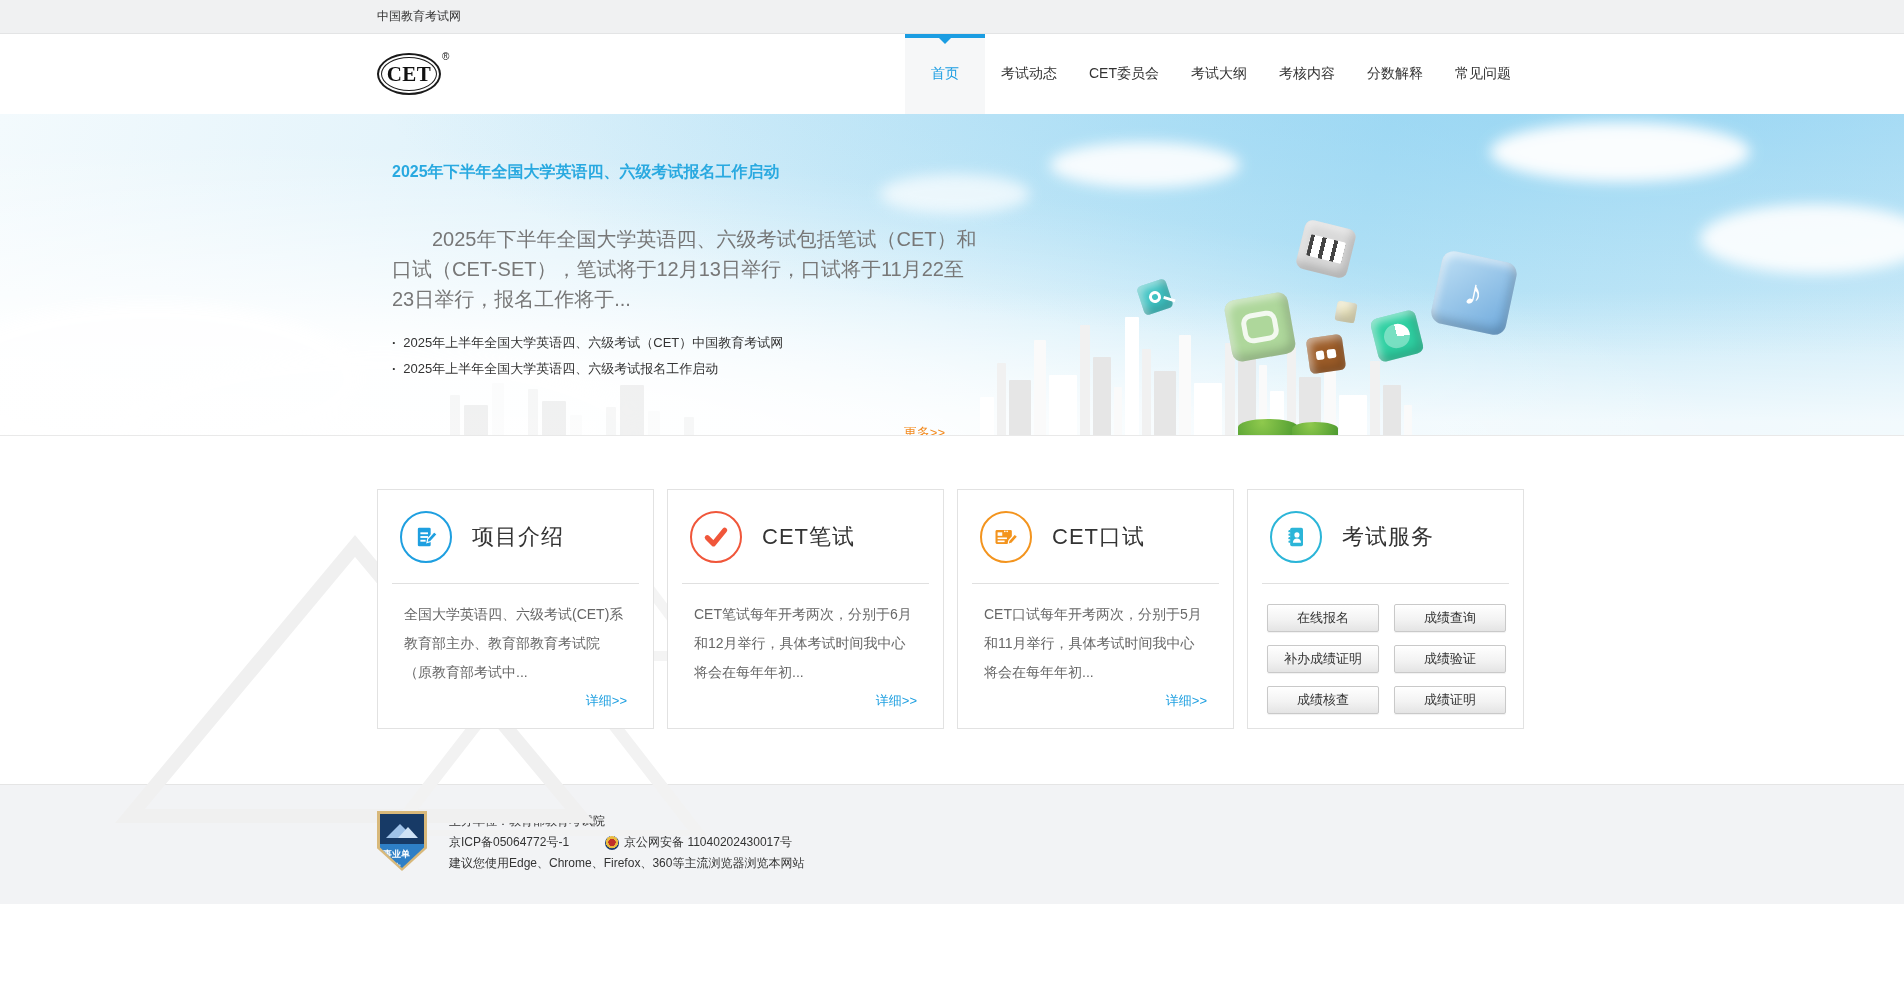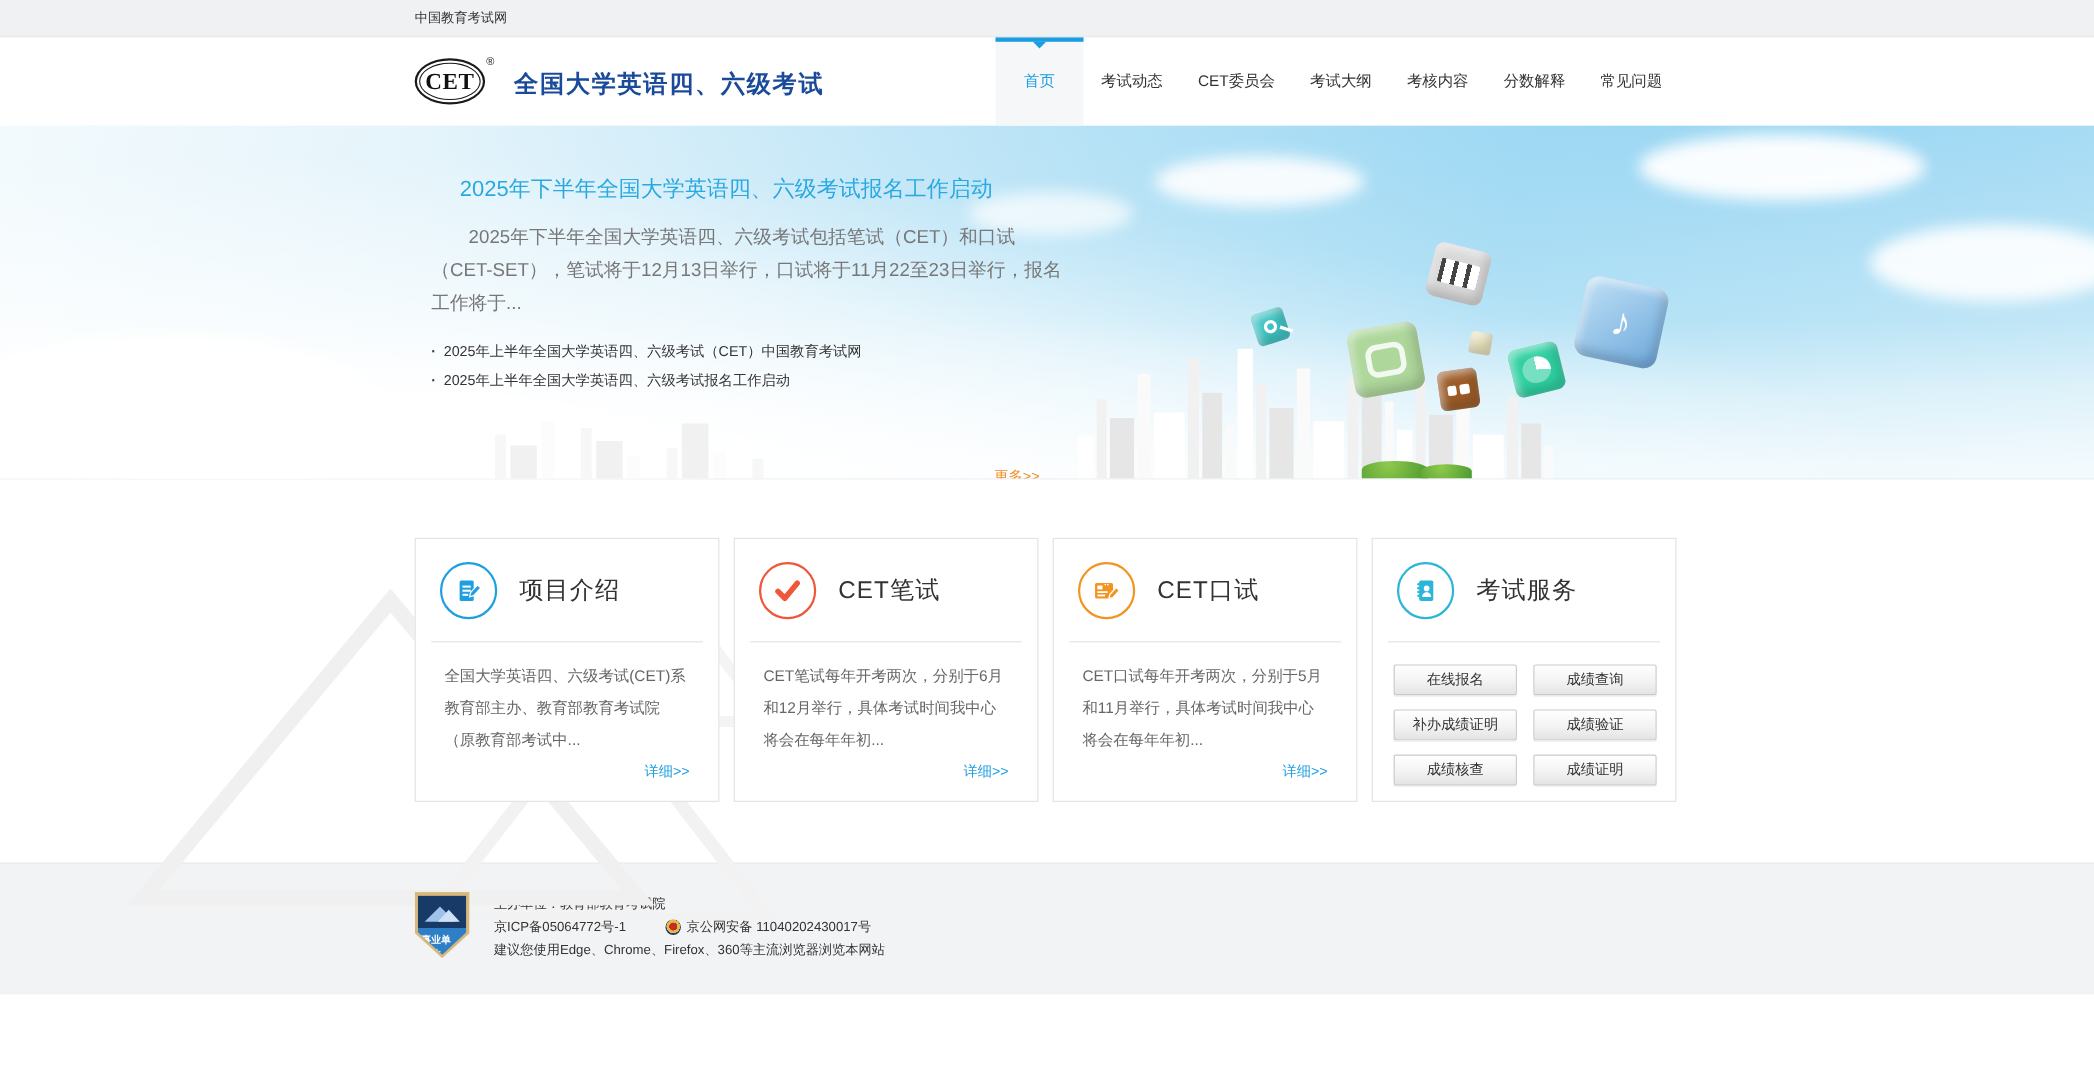--- a/index.html
+++ b/index.html
@@ -34,22 +34,22 @@
   
   .hero { position:relative; height:322px; border-bottom:1px solid #e9e9e9; overflow:hidden;
     background:linear-gradient(105deg,#f3fafd 0%,#ddf1fa 30%,#b9e4f6 70%,#cdebf8 100%); }
   .hero::before { content:""; position:absolute; inset:0;
     background:radial-gradient(ellipse at 88% -10%, rgba(120,200,240,.55), transparent 55%),
                radial-gradient(ellipse at 10% 115%, rgba(255,255,255,.95) 25%, transparent 65%),
                linear-gradient(180deg, transparent 55%, rgba(255,255,255,.75) 96%); }
   .cloud { position:absolute; background:#fff; border-radius:50%; filter:blur(7px); }
   .hero-inner { position:absolute; inset:0; width:1150px; margin:0 auto; left:0; right:0; }
   .hero-text { position:absolute; left:15px; top:38px; width:585px; }
-  .hero-title { font-size:20px; line-height:40px; color:#29a9e0; font-weight:normal; cursor:pointer;margin-left:26px; }
-  .hero-summary { margin-top:9px; font-size:17px; line-height:30px; color:#777; text-indent:2em; }
+  .hero-title { font-size:16px; line-height:40px; color:#29a9e0; font-weight:bold; cursor:pointer; }
+  .hero-summary { margin-top:32px; font-size:20px; line-height:30px; color:#777; text-indent:2em; }
   .hero-news { margin-top:16px; list-style:none; }
   .hero-news li { font-size:13px; color:#333; line-height:26px; cursor:pointer; }
   .hero-news li::before { content:"·"; font-weight:bold; margin-right:7px; color:#333; }
   .hero-more { position:absolute; right:32px; top:272px; font-size:13px; color:#f28a1e; text-decoration:none; cursor:pointer; }
 
   
   .skyline { position:absolute; bottom:0; left:980px; right:10px; height:125px; display:flex; align-items:flex-end; gap:3px; }
   .skyline-far { position:absolute; bottom:0; left:430px; width:560px; height:70px; display:flex; align-items:flex-end; gap:4px; opacity:.55; }
   .bar { border-radius:1px 1px 0 0; }
   .bar.win { background-image:repeating-linear-gradient(180deg, rgba(150,150,150,.45) 0 2px, transparent 2px 6px); }
@@ -121,21 +121,20 @@
   </div>
 
   <div class="header">
     <div class="header-inner">
       <div class="logo-wrap">
         <span class="logo-oval">
           <span class="logo-text">CET</span>
         </span>
         <span class="logo-reg">®</span>
       </div>
-      <div class="site-title">全国大学英语四、六级考试</div>
       <nav class="nav">
         <a class="nav-item active">首页</a>
         <a class="nav-item">考试动态</a>
         <a class="nav-item">CET委员会</a>
         <a class="nav-item">考试大纲</a>
         <a class="nav-item">考核内容</a>
         <a class="nav-item">分数解释</a>
         <a class="nav-item">常见问题</a>
       </nav>
     </div>

